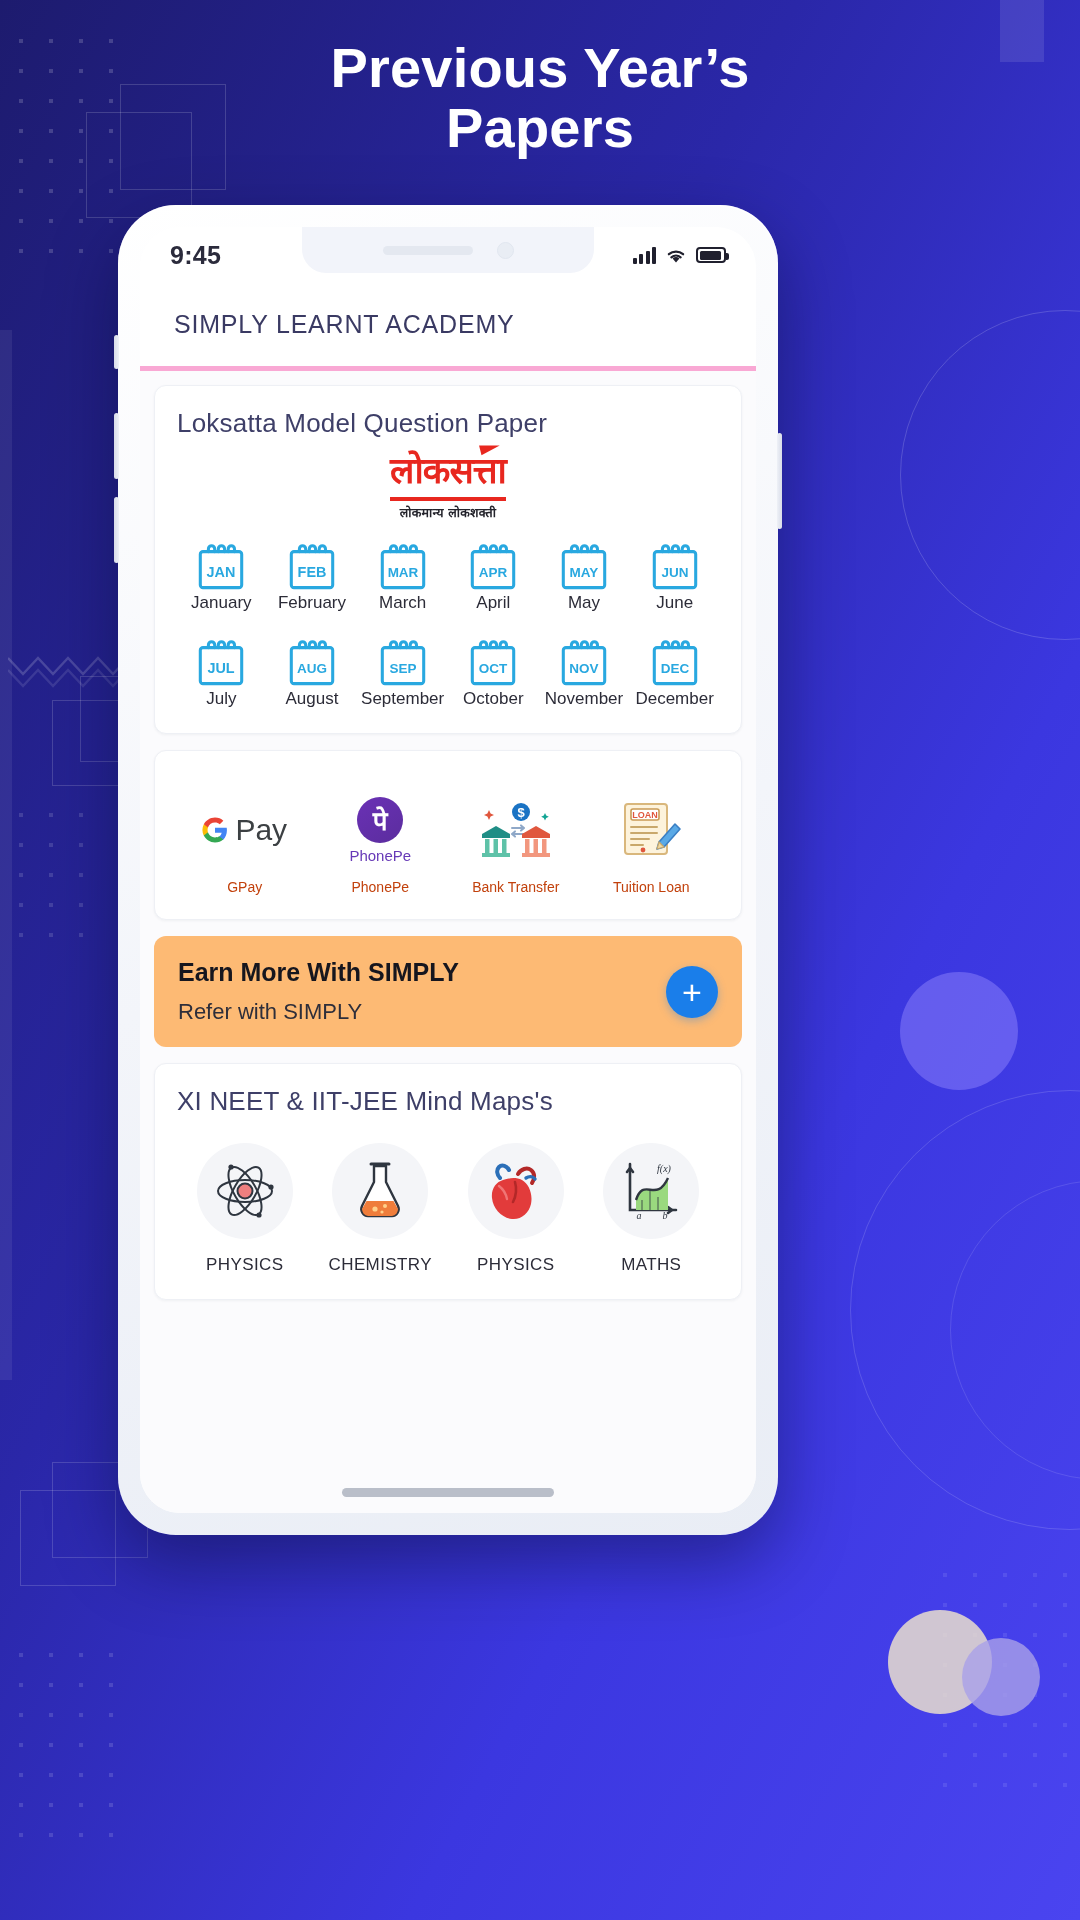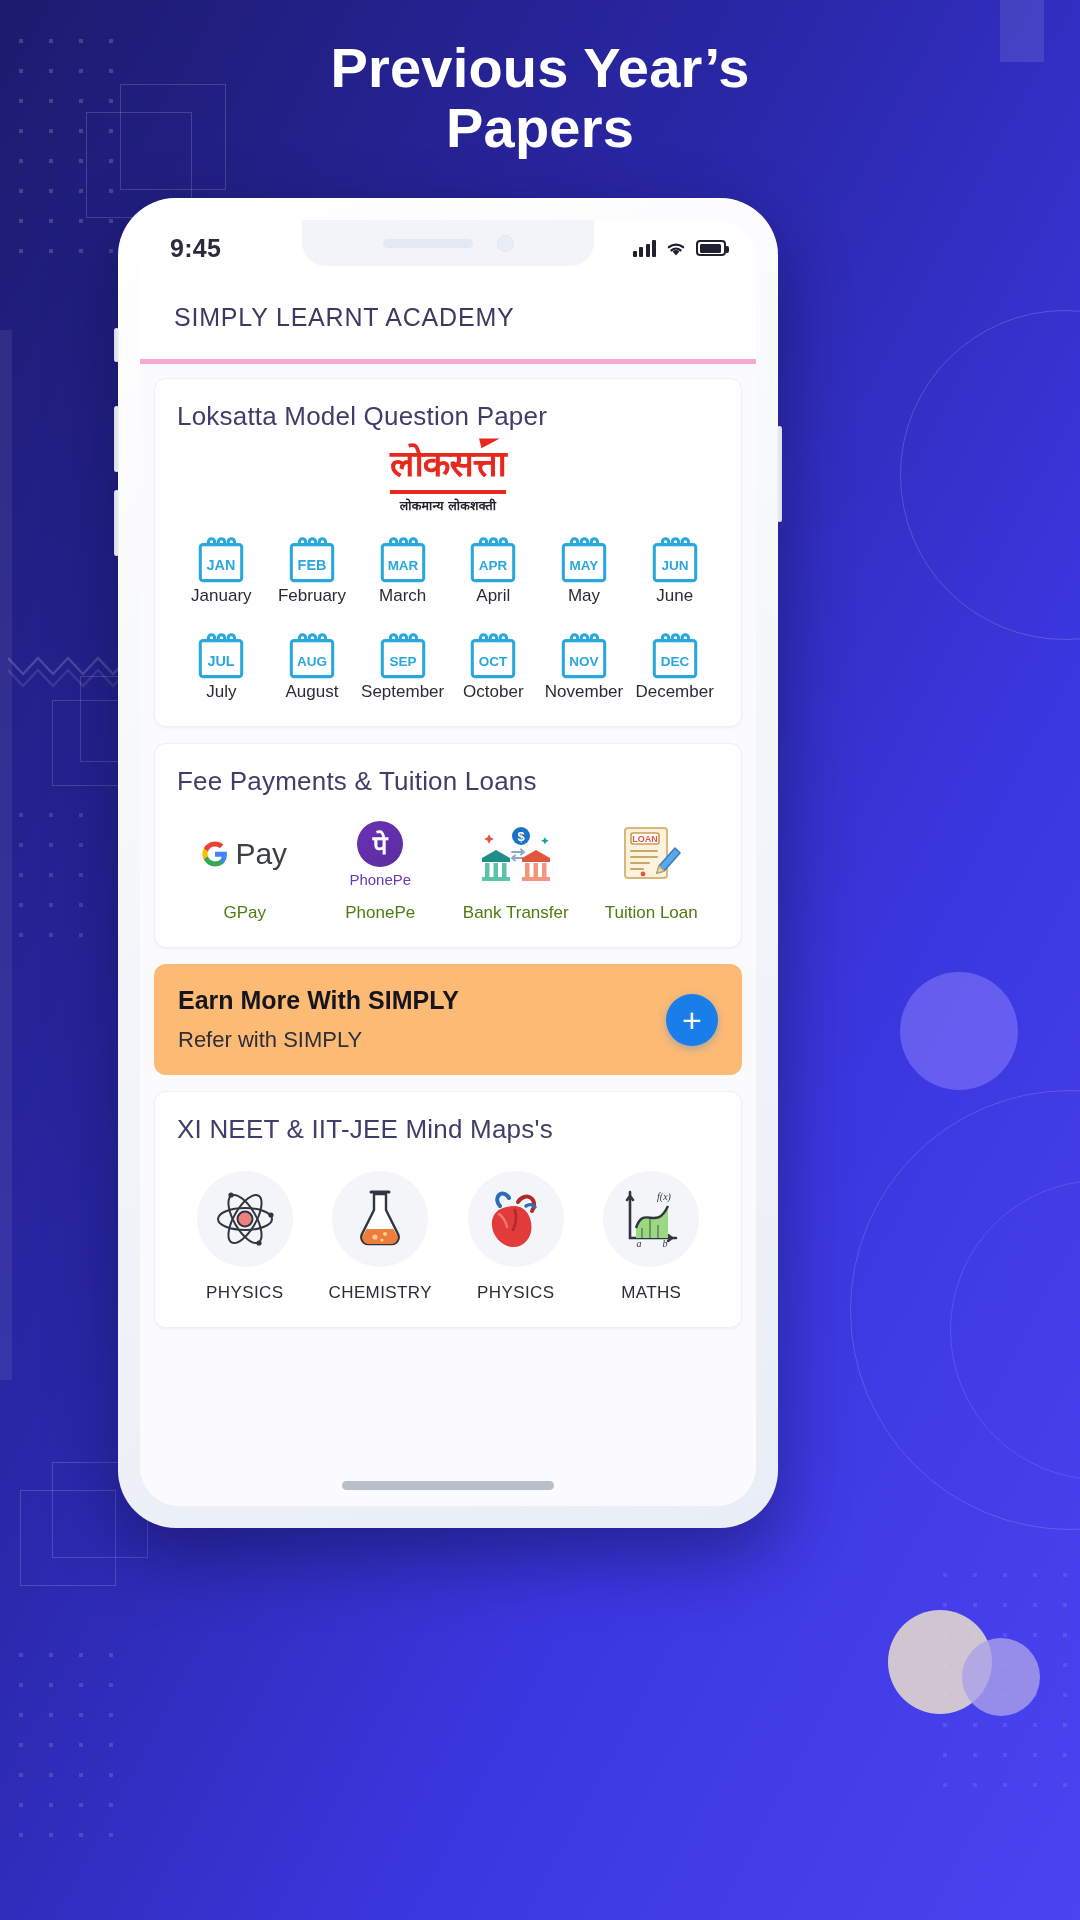--- a/index.html
+++ b/index.html
@@ -50,21 +50,21 @@
   .hero {
     position: absolute; left: 0; right: 0; top: 38px;
     text-align: center; color: #fff;
     font-size: 56px; font-weight: 700; line-height: 1.08;
     letter-spacing: .2px;
   }
 
   
   .phone {
     position: absolute;
-    left: 118px; top: 198px;
+    left: 118px; top: 205px;
     width: 660px; height: 1330px;
     background: linear-gradient(160deg,#ffffff 0%, #f3f5fa 52%, #e9edf5 100%);
     border-radius: 58px;
     box-shadow: 0 28px 70px rgba(5,6,40,.42), 0 2px 0 rgba(255,255,255,.55) inset;
   }
   .phone-side {
     position:absolute; left:-4px; width:5px; border-radius:3px;
     background: linear-gradient(90deg,#d8dce8,#eef1f7);
   }
   .ps1 { top: 130px; height: 34px; }
@@ -158,21 +158,21 @@
   .month-grid { display: grid; grid-template-columns: repeat(6, 1fr); gap: 4px 2px; margin-top: 18px; }
   .month-cell { display: flex; flex-direction: column; align-items: center; }
   .cal { width: 54px; height: 54px; }
   .month-label { font-size: 17px; color: #2c2c38; }
   .month-row2 { margin-top: 22px; }
 
   
   .pay-grid { display: grid; grid-template-columns: repeat(4,1fr); margin-top: 26px; }
   .pay-cell { display:flex; flex-direction: column; align-items: center; gap: 18px; }
   .pay-art { height: 62px; display:flex; align-items:center; justify-content:center; }
-  .pay-label { font-size: 17px; color: #4d7c0f; }
+  .pay-label { font-size: 14px; color: #c2410c; }
 
   .gpay { display:flex; align-items:center; gap: 7px; }
   .gpay-text { font-size: 30px; color: #3c4043; font-family:"Liberation Sans", sans-serif; }
   .ppe-circle {
     width: 46px; height: 46px; border-radius: 50%;
     background: linear-gradient(145deg,#6a31b5,#5b2d9e);
     display:flex; align-items:center; justify-content:center;
     color:#fff; font-family:"DejaVu Sans", sans-serif; font-size: 26px; font-weight:700;
   }
   .ppe-wrap { display:flex; flex-direction: column; align-items:center; gap: 4px; }
@@ -413,21 +413,20 @@
                 <path d="M16 14v-3a3.5 3.5 0 1 1 7 0v3M27 14v-3a3.5 3.5 0 1 1 7 0v3M38 14v-3a3.5 3.5 0 1 1 7 0v3"></path>
               </g>
               <text x="30" y="42" text-anchor="middle" font-family="Liberation Sans, sans-serif" font-size="15" font-weight="700" fill="#29a8e0">DEC</text>
             </svg>
             <div class="month-label">December</div>
           </div>
         </div>
       </div>
 
       <div class="card">
-        <div class="card-title">Fee Payments &amp; Tuition Loans</div>
 
         <div class="pay-grid">
 
           <div class="pay-cell">
             <div class="pay-art">
               <div class="gpay">
                 <svg width="26" height="26" viewBox="0 0 24 24">
                   <path fill="#4285F4" d="M23 12.3c0-.8-.1-1.6-.2-2.3H12v4.5h6.2a5.3 5.3 0 0 1-2.3 3.5v2.9h3.7c2.2-2 3.4-5 3.4-8.6z"></path>
                   <path fill="#34A853" d="M12 23.5c3.1 0 5.7-1 7.6-2.8l-3.7-2.9c-1 .7-2.3 1.1-3.9 1.1-3 0-5.6-2-6.5-4.8H1.7v3C3.6 20.9 7.5 23.5 12 23.5z"></path>
                   <path fill="#FBBC05" d="M5.5 14.1a7 7 0 0 1 0-4.4v-3H1.7a11.5 11.5 0 0 0 0 10.4l3.8-3z"></path>

